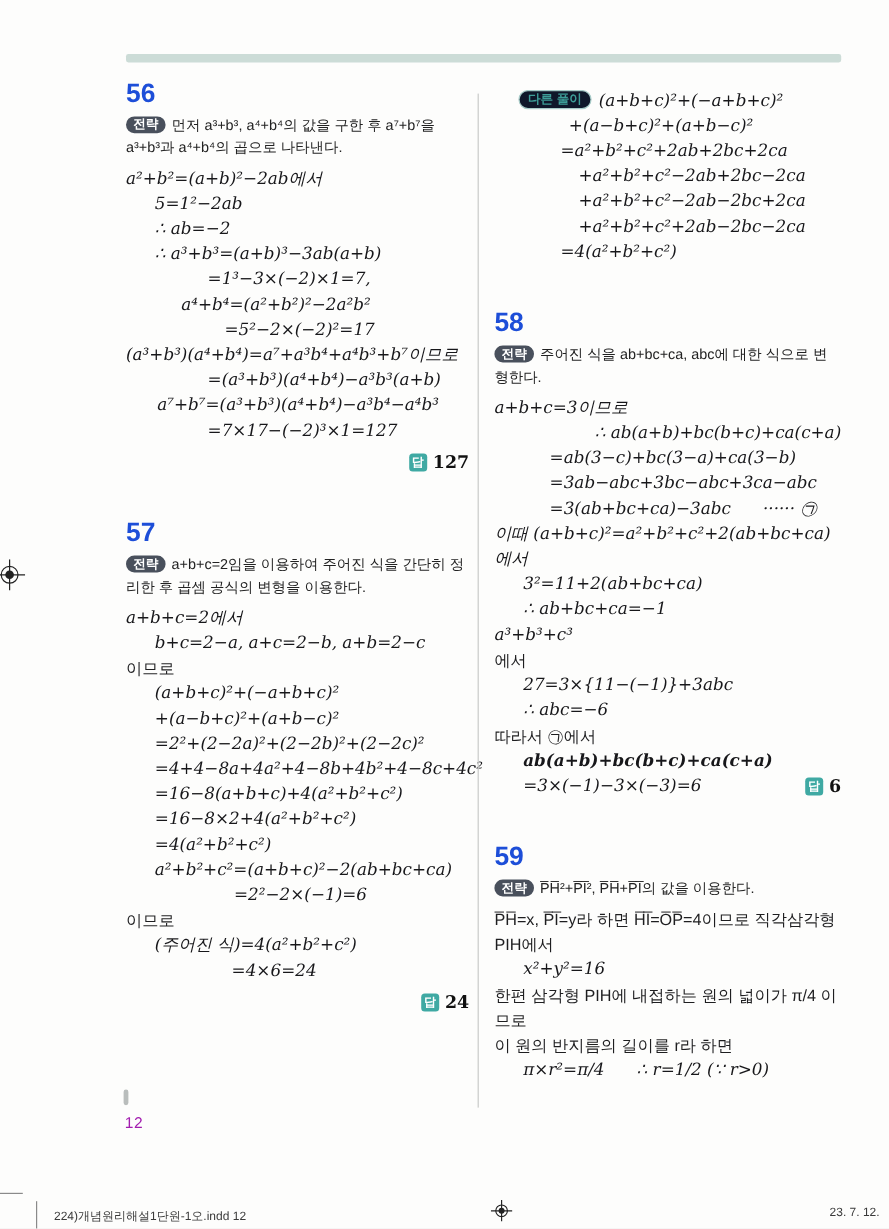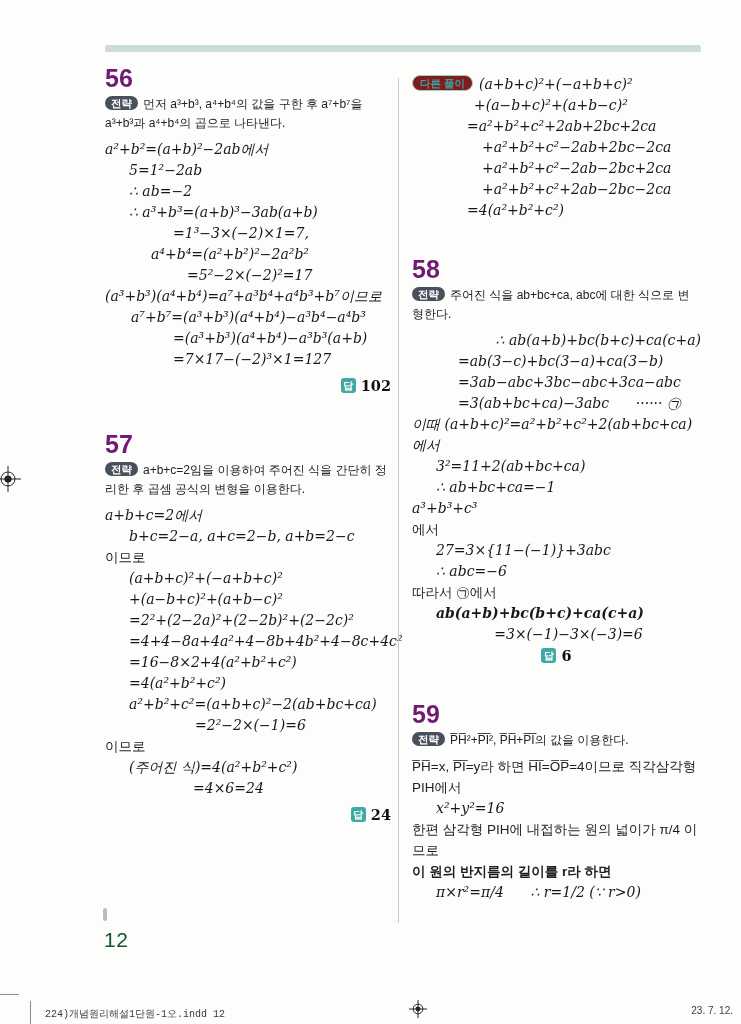--- a/index.html
+++ b/index.html
@@ -10,65 +10,65 @@
     font-family:"Liberation Sans", sans-serif;
   }
   .top-bar { position:absolute; left:105px; top:45px; width:596px; height:7px; background:#ccdcd7; border-radius:2px; }
   .col { position:absolute; top:66px; }
   .col.left  { left:105px; width:286px; }
   .col.right { left:412px; top:74px; width:289px; }
   .divider { position:absolute; left:398px; top:78px; width:1px; height:845px; background:#c9cac9; }
 
   .problem-number {
     font-family:"Liberation Sans", sans-serif; font-weight:bold;
-    font-size:25px; line-height:24px; color:#701a75; margin-bottom:5px;
+    font-size:22px; line-height:24px; color:#1d4ed8; margin-bottom:5px;
   }
   .gap { margin-top:36px; }
 
   .strategy { font-size:12px; line-height:19px; color:#222; margin:1px 0 6px; }
   .badge-strategy {
     display:inline-block; background:#49505c; color:#fff; font-size:10.5px;
     line-height:14px; padding:0 6px; border-radius:8px; margin-right:5px;
     transform:translateY(-1px); font-weight:bold;
   }
   .alt-pill {
-    display:inline-block; border:1px solid #a7cbc8; color:#3d9d98; background:#7f1d1d;
+    display:inline-block; border:1px solid #a7cbc8; color:#3d9d98; background:#0f172a;
     font-size:10.5px; line-height:14px; padding:0 7px; border-radius:9px;
     margin-right:6px; font-weight:bold; font-style:normal;
-    font-family:"Liberation Sans", sans-serif; transform:translateY(-2px);
+    font-family:"Liberation Sans", sans-serif; transform:translateY(-2px);margin-left:20px;
   }
 
   .math-line {
     font-family:"DejaVu Serif", serif; font-style:italic;
     font-size:14px; line-height:21px; white-space:pre-wrap; color:#17171a;
   }
   .text-line {
     font-family:"Liberation Sans", sans-serif; font-size:13.5px;
     line-height:21px; color:#1e1e20; white-space:pre-wrap;
   }
-  .row-split { display:flex; justify-content:space-between; align-items:center;flex-direction:column; }
+  .row-split { display:flex; justify-content:space-between; align-items:center; }
 
   .answer-line { display:flex; justify-content:flex-end; align-items:center; gap:5px; margin-top:5px; line-height:21px; }
   .answer-inline { display:inline-flex; align-items:center; gap:5px; font-style:normal; }
   .badge-answer {
     display:inline-flex; width:15px; height:15px; background:#3fa9a3; color:#fff;
     font-size:10px; border-radius:3px; align-items:center; justify-content:center;
     font-family:"Liberation Sans", sans-serif; font-weight:bold; flex:0 0 auto;
   }
   .answer-value { font-family:"DejaVu Serif", serif; font-weight:bold; font-size:14.5px; color:#111; }
 
-  .page-number { position:absolute; left:104px; top:928px; font-size:21px; color:#14532d; letter-spacing:0.5px; }
+  .page-number { position:absolute; left:104px; top:928px; font-size:13px; color:#a21caf; letter-spacing:0.5px; }
   .page-num-tick { position:absolute; left:103px; top:908px; width:4px; height:13px; background:#b9bdbc; border-radius:2px; }
 
   .regmark-left { position:absolute; left:-5px; top:466px; }
   .crop-h { position:absolute; left:0; top:994px; width:19px; height:1px; background:#8a8a8a; }
   .crop-v { position:absolute; left:30px; top:1001px; width:1px; height:23px; background:#8a8a8a; }
 
   .footer { position:absolute; left:0; top:1000px; width:741px; height:20px; font-size:10px; color:#3a3a3a; }
-  .footer .f-left  { position:absolute; left:45px; top:7px;font-family:Liberation Mono, monospace; }
+  .footer .f-left  { position:absolute; left:45px; top:7px; }
   .footer .f-right { position:absolute; right:8px; top:5px; }
   .footer .f-mark  { position:absolute; left:409px; top:0px; }
 </style>
 </head>
 <body>
 
 <div class="page">
   <div class="top-bar"></div>
 
   <div class="col left" id="col-left">
@@ -76,40 +76,41 @@
         <div class="problem-number">56</div>
         <div class="strategy"><span class="badge-strategy">전략</span><span class="strategy-text">먼저 a³+b³, a⁴+b⁴의 값을 구한 후 a⁷+b⁷을 a³+b³과 a⁴+b⁴의 곱으로 나타낸다.</span></div>
         <div class="math-line" style="padding-left: 0px;">a²+b²=(a+b)²−2ab에서</div>
         <div class="math-line" style="padding-left: 24px;">5=1²−2ab</div>
         <div class="math-line" style="padding-left: 24px;">∴ ab=−2</div>
         <div class="math-line" style="padding-left: 24px;">∴ a³+b³=(a+b)³−3ab(a+b)</div>
         <div class="math-line" style="padding-left: 68px;">=1³−3×(−2)×1=7,</div>
         <div class="math-line" style="padding-left: 46px;">a⁴+b⁴=(a²+b²)²−2a²b²</div>
         <div class="math-line" style="padding-left: 82px;">=5²−2×(−2)²=17</div>
         <div class="math-line" style="padding-left: 0px;">(a³+b³)(a⁴+b⁴)=a⁷+a³b⁴+a⁴b³+b⁷이므로</div>
+        <div class="math-line" style="padding-left: 68px;">=(a³+b³)(a⁴+b⁴)−a³b³(a+b)</div>
         <div class="math-line" style="padding-left: 26px;">a⁷+b⁷=(a³+b³)(a⁴+b⁴)−a³b⁴−a⁴b³</div>
-        <div class="math-line" style="padding-left: 68px;">=(a³+b³)(a⁴+b⁴)−a³b³(a+b)</div>
         <div class="math-line" style="padding-left: 68px;">=7×17−(−2)³×1=127</div>
         <div class="answer-line">
           <span class="answer-inline">
             <span class="badge-answer">답</span>
-            <span class="answer-value">102</span>
+            <span class="answer-value">127</span>
           </span>
         </div>
       </div>
       <div class="problem gap">
         <div class="problem-number">57</div>
         <div class="strategy"><span class="badge-strategy">전략</span><span class="strategy-text">a+b+c=2임을 이용하여 주어진 식을 간단히 정리한 후 곱셈 공식의 변형을 이용한다.</span></div>
         <div class="math-line" style="padding-left: 0px;">a+b+c=2에서</div>
         <div class="math-line" style="padding-left: 24px;">b+c=2−a, a+c=2−b, a+b=2−c</div>
         <div class="text-line" style="padding-left: 0px;">이므로</div>
         <div class="math-line" style="padding-left: 24px;">(a+b+c)²+(−a+b+c)²</div>
         <div class="math-line" style="padding-left: 24px;">+(a−b+c)²+(a+b−c)²</div>
         <div class="math-line" style="padding-left: 24px;">=2²+(2−2a)²+(2−2b)²+(2−2c)²</div>
         <div class="math-line" style="padding-left: 24px;">=4+4−8a+4a²+4−8b+4b²+4−8c+4c²</div>
+        <div class="math-line" style="padding-left: 24px;">=16−8(a+b+c)+4(a²+b²+c²)</div>
         <div class="math-line" style="padding-left: 24px;">=16−8×2+4(a²+b²+c²)</div>
         <div class="math-line" style="padding-left: 24px;">=4(a²+b²+c²)</div>
         <div class="math-line" style="padding-left: 24px;">a²+b²+c²=(a+b+c)²−2(ab+bc+ca)</div>
         <div class="math-line" style="padding-left: 90px;">=2²−2×(−1)=6</div>
         <div class="text-line" style="padding-left: 0px;">이므로</div>
         <div class="math-line" style="padding-left: 24px;">(주어진 식)=4(a²+b²+c²)</div>
         <div class="math-line" style="padding-left: 88px;">=4×6=24</div>
         <div class="answer-line">
           <span class="answer-inline">
             <span class="badge-answer">답</span>
@@ -125,20 +126,21 @@
         <div class="math-line" style="padding-left: 62px;">+(a−b+c)²+(a+b−c)²</div>
         <div class="math-line" style="padding-left: 55px;">=a²+b²+c²+2ab+2bc+2ca</div>
         <div class="math-line" style="padding-left: 70px;">+a²+b²+c²−2ab+2bc−2ca</div>
         <div class="math-line" style="padding-left: 70px;">+a²+b²+c²−2ab−2bc+2ca</div>
         <div class="math-line" style="padding-left: 70px;">+a²+b²+c²+2ab−2bc−2ca</div>
         <div class="math-line" style="padding-left: 55px;">=4(a²+b²+c²)</div>
       </div>
       <div class="problem gap">
         <div class="problem-number">58</div>
         <div class="strategy"><span class="badge-strategy">전략</span><span class="strategy-text">주어진 식을 ab+bc+ca, abc에 대한 식으로 변형한다.</span></div>
+        <div class="math-line" style="padding-left: 0px;">a+b+c=3이므로</div>
         <div class="math-line" style="padding-left: 24px; text-align: right;">∴ ab(a+b)+bc(b+c)+ca(c+a)</div>
         <div class="math-line" style="padding-left: 46px;">=ab(3−c)+bc(3−a)+ca(3−b)</div>
         <div class="math-line" style="padding-left: 46px;">=3ab−abc+3bc−abc+3ca−abc</div>
         <div class="math-line" style="padding-left: 46px;">=3(ab+bc+ca)−3abc      ······ ㉠</div>
         <div class="math-line" style="padding-left: 0px;">이때 (a+b+c)²=a²+b²+c²+2(ab+bc+ca)에서</div>
         <div class="math-line" style="padding-left: 24px;">3²=11+2(ab+bc+ca)</div>
         <div class="math-line" style="padding-left: 24px;">∴ ab+bc+ca=−1</div>
         <div class="math-line" style="padding-left: 0px;">a³+b³+c³</div>
         <div class="text-line" style="padding-left: 0px;">에서</div>
         <div class="math-line" style="padding-left: 24px;">27=3×{11−(−1)}+3abc</div>
@@ -146,21 +148,21 @@
         <div class="text-line" style="padding-left: 0px;">따라서 ㉠에서</div>
         <div class="math-line" style="padding-left: 24px; font-weight: bold;">ab(a+b)+bc(b+c)+ca(c+a)</div>
         <div class="math-line row-split"><span style="padding-left: 24px;">=3×(−1)−3×(−3)=6</span><span class="answer-inline"><span class="badge-answer">답</span><span class="answer-value">6</span></span></div>
       </div>
       <div class="problem gap">
         <div class="problem-number">59</div>
         <div class="strategy"><span class="badge-strategy">전략</span><span class="strategy-text">P̅H̅²+P̅I̅², P̅H̅+P̅I̅의 값을 이용한다.</span></div>
         <div class="text-line" style="padding-left: 0px;">P̅H̅=x, P̅I̅=y라 하면 H̅I̅=O̅P̅=4이므로 직각삼각형 PIH에서</div>
         <div class="math-line" style="padding-left: 24px;">x²+y²=16</div>
         <div class="text-line" style="padding-left: 0px;">한편 삼각형 PIH에 내접하는 원의 넓이가 π/4 이므로</div>
-        <div class="text-line" style="padding-left: 0px; font-weight: bold;">이 원의 반지름의 길이를 r라 하면</div>
+        <div class="text-line" style="padding-left: 0px;">이 원의 반지름의 길이를 r라 하면</div>
         <div class="math-line" style="padding-left: 24px;">π×r²=π/4      ∴ r=1/2 (∵ r&gt;0)</div>
       </div>
     </div>
 
   <svg class="regmark-left" width="26" height="26" viewBox="0 0 26 26">
     <line x1="13" y1="0" x2="13" y2="26" stroke="#222" stroke-width="1"></line>
     <line x1="0" y1="13" x2="26" y2="13" stroke="#222" stroke-width="1"></line>
     <circle cx="13" cy="13" r="7" fill="none" stroke="#222" stroke-width="1"></circle>
     <circle cx="13" cy="13" r="3.6" fill="#222"></circle>
   </svg>

